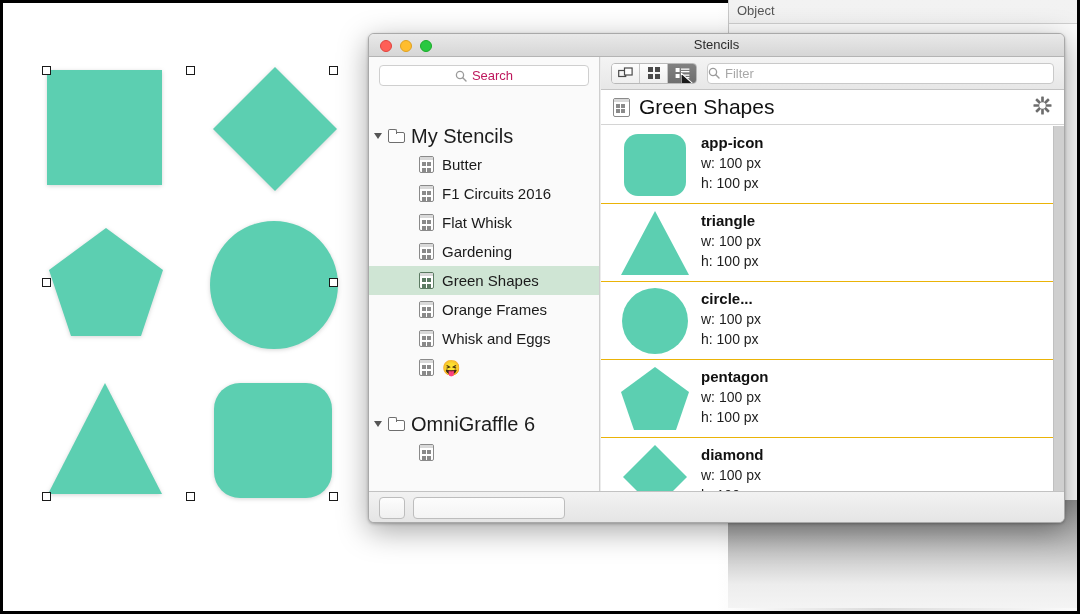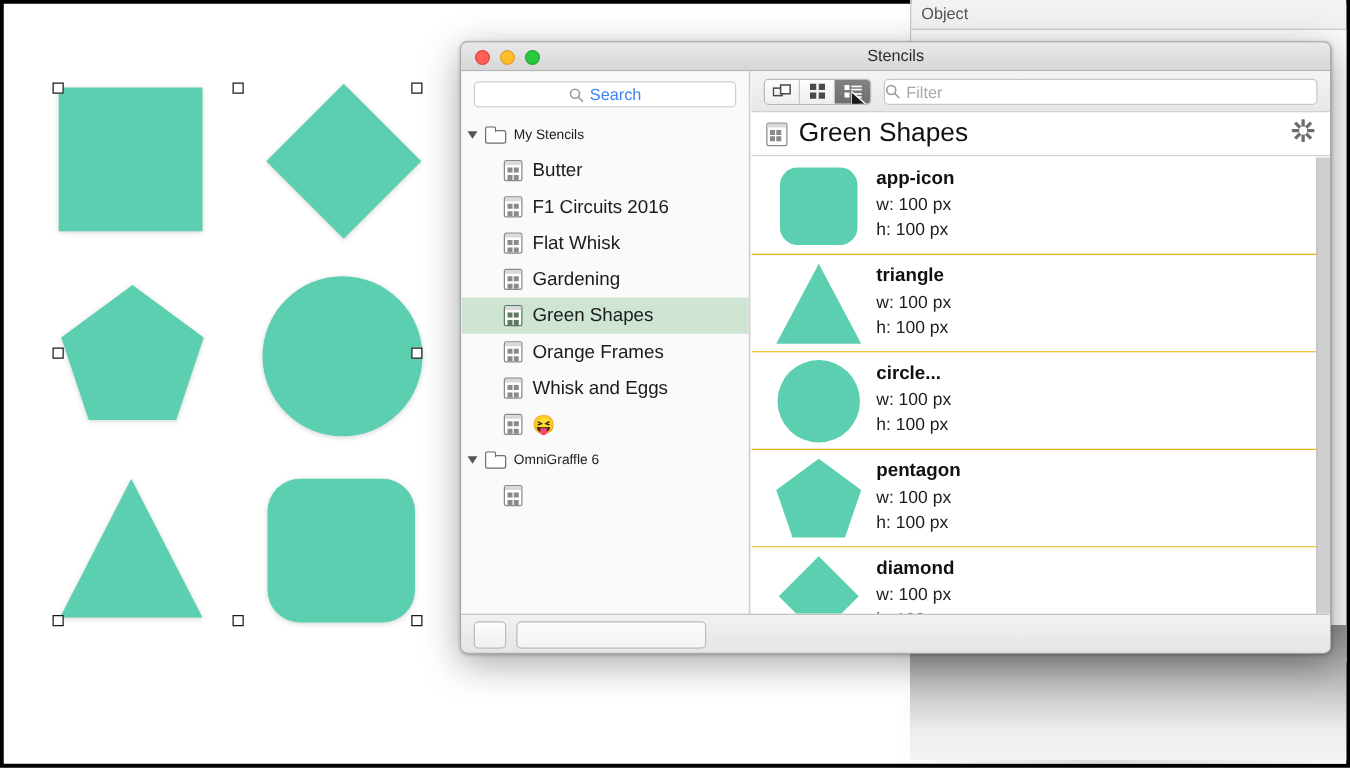--- a/index.html
+++ b/index.html
@@ -92,42 +92,42 @@
     background: #fafafa; border-right: 1px solid #cfcfcf;
     overflow: hidden;
   }
   .search-wrap { padding: 8px 10px 6px 10px; }
   .search-box {
     position: relative; height: 21px; border: 1px solid #cfcfcf; border-radius: 4px;
     background: #fff;
     display: flex; align-items: center; justify-content: center;
   }
   .search-inner { display: flex; align-items: center; gap: 5px; }
-  .search-ph { font-size: 13px; color: #3b82f6; }
+  .search-ph { font-size: 13px; color: #be185d; }
   .tree { padding-top: 2px; }
   .tree-group {
     display: flex; align-items: center; gap: 6px;
-    height: 28px; padding-left: 6px; font-size: 11px; color: #1c1c1c;
+    height: 28px; padding-left: 6px; font-size: 20px; color: #1c1c1c; margin-top: 28px;
   }
   .disclosure {
     width: 0; height: 0; border-left: 6px solid #555; border-top: 4px solid transparent;
     border-bottom: 4px solid transparent; transform: rotate(90deg); margin-right: 1px;
   }
   .folder-ico { width: 17px; height: 13px; position: relative; }
   .folder-ico i {
     position: absolute; left: 0; top: 2px; width: 17px; height: 11px;
     border: 1.4px solid #6e6e6e; border-radius: 2px; background: #fff;
   }
   .folder-ico i::before {
     content:""; position:absolute; left: -1px; top: -4px; width: 7px; height: 4px;
     border: 1.4px solid #6e6e6e; border-bottom: none; border-radius: 2px 2px 0 0; background:#fff;
   }
   .tree-item {
     display: flex; align-items: center; gap: 8px;
-    height: 29px; padding-left: 34px; font-size: 15px; color: #1b1b1b;
+    height: 29px; padding-left: 50px; font-size: 15px; color: #1b1b1b;
   }
   .tree-item.selected { background: #cfe5d4; }
   .sten-ico { width: 15px; height: 17px; position: relative; flex: 0 0 auto; }
   .sten-ico .frame {
     position:absolute; inset:0; border:1.3px solid #8a8a8a; border-radius:2px; background:#fff;
   }
   .sten-ico .bar {
     position:absolute; left:1.3px; right:1.3px; top:1.3px; height:3px; background:#d9d9d9;
   }
   .sten-ico .dots {

